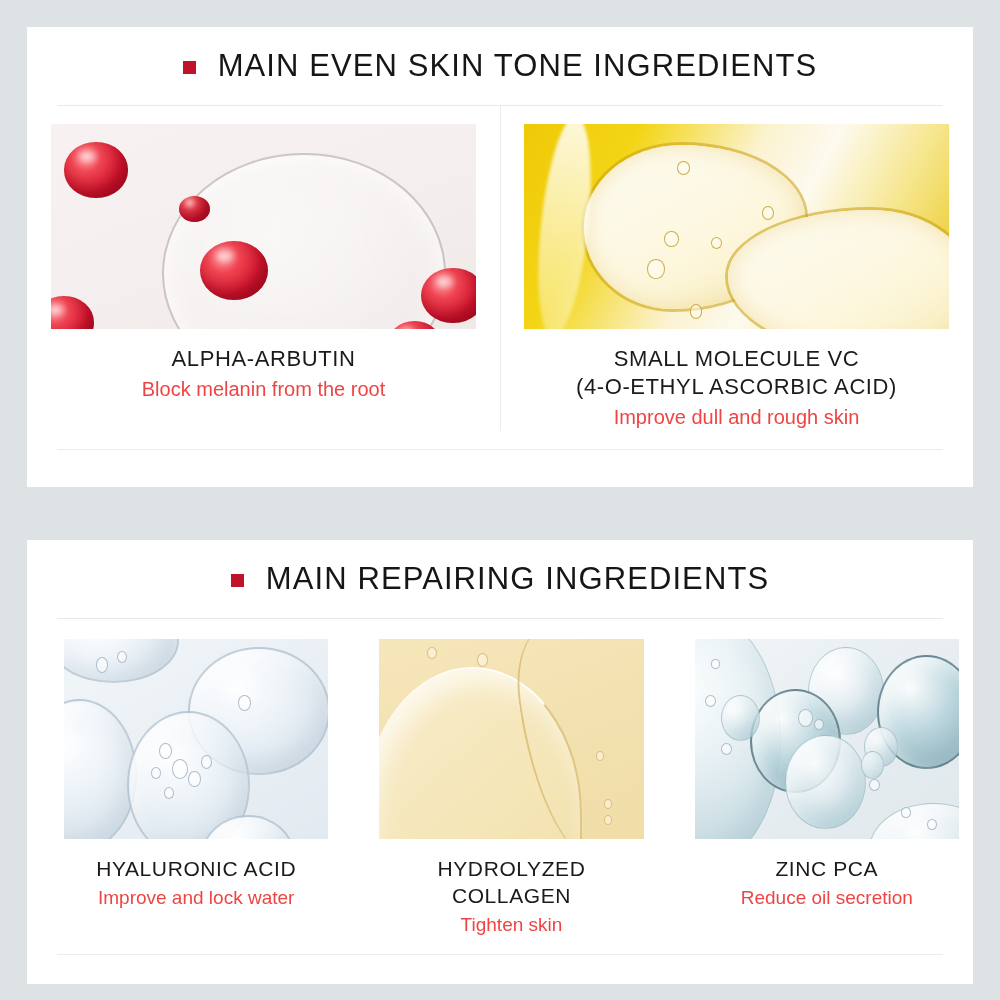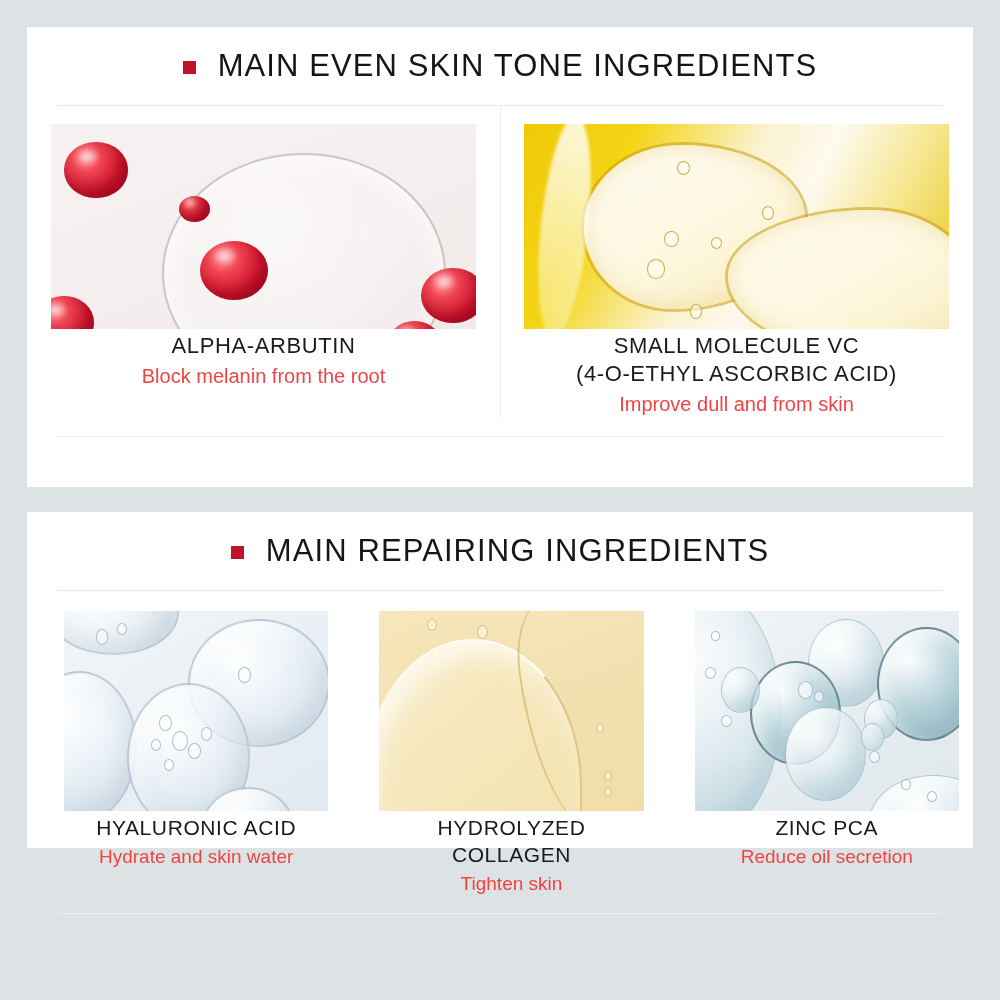--- a/index.html
+++ b/index.html
@@ -23,21 +23,21 @@
 
   
   .panel {
     position: absolute;
     left: 27px;
     width: 946px;
     background: #ffffff;
     box-sizing: border-box;
   }
   .panel-top    { top: 27px;  height: 460px; }
-  .panel-bottom { top: 512px; height: 336px; }
+  .panel-bottom { top: 540px; height: 444px; }
 
   
   .section-head {
     display: flex;
     align-items: center;
     justify-content: center;
     height: 78px;
     text-align: center;
   }
   .bullet {
@@ -99,21 +99,21 @@
     width: 100%;
     height: 205px;
     position: relative;
     overflow: hidden;
     flex: 0 0 auto;
   }
   .cards-3 .thumb { height: 200px; }
 
   .caption {
     text-align: center;
-    padding-top: 3px;
+    padding-top: 16px;
   }
   .cap-title {
     font-size: 22px;
     line-height: 28px;
     letter-spacing: 0.6px;
     color: #1b1b1b;
     font-weight: 400;
     white-space: pre-line;
   }
   .cards-3 .cap-title { font-size: 21px; line-height: 27px; }
@@ -299,21 +299,21 @@
           <div class="oil-bubble" style="left:36%;top:18%;width:2.6%;height:6%;"></div>
           <div class="oil-bubble" style="left:33%;top:52%;width:3%;height:7%;"></div>
           <div class="oil-bubble" style="left:44%;top:55%;width:2.2%;height:5%;"></div>
           <div class="oil-bubble" style="left:29%;top:66%;width:3.6%;height:8.5%;"></div>
           <div class="oil-bubble" style="left:39%;top:88%;width:2.4%;height:6%;"></div>
           <div class="oil-bubble" style="left:56%;top:40%;width:2.4%;height:6%;"></div>
         </div>
         <div class="caption">
           <div class="cap-title">SMALL MOLECULE VC
 (4-O-ETHYL ASCORBIC ACID)</div>
-          <div class="cap-sub">Improve dull and from skin</div>
+          <div class="cap-sub">Improve dull and rough skin</div>
         </div>
       </div>
 
     </div>
 
     <div class="rule-bottom" style="margin-top:18px;"></div>
   </div>
 
   <div class="panel panel-bottom">
 
@@ -338,21 +338,21 @@
           <div class="micro" style="left:33%;top:64%;width:3%;height:5%;"></div>
           <div class="micro" style="left:47%;top:66%;width:4%;height:7%;"></div>
           <div class="micro" style="left:38%;top:74%;width:3%;height:5%;"></div>
           <div class="micro" style="left:52%;top:58%;width:3.4%;height:6%;"></div>
           <div class="micro" style="left:12%;top:9%;width:4%;height:7%;"></div>
           <div class="micro" style="left:20%;top:6%;width:3%;height:5%;"></div>
           <div class="micro" style="left:66%;top:28%;width:4%;height:7%;"></div>
         </div>
         <div class="caption">
           <div class="cap-title">HYALURONIC ACID</div>
-          <div class="cap-sub cap-sub-narrow">Hydrate and skin water</div>
+          <div class="cap-sub cap-sub-narrow">Improve and lock water</div>
         </div>
       </div>
 
       <div class="card">
         <div class="thumb img-gel">
           <div class="gel-dome"></div>
           <div class="gel-edge"></div>
           <div class="gel-spot" style="left:18%;top:4%;width:3%;height:5%;"></div>
           <div class="gel-spot" style="left:37%;top:7%;width:3.4%;height:6%;"></div>
           <div class="gel-spot" style="left:82%;top:56%;width:2.4%;height:4%;"></div>

